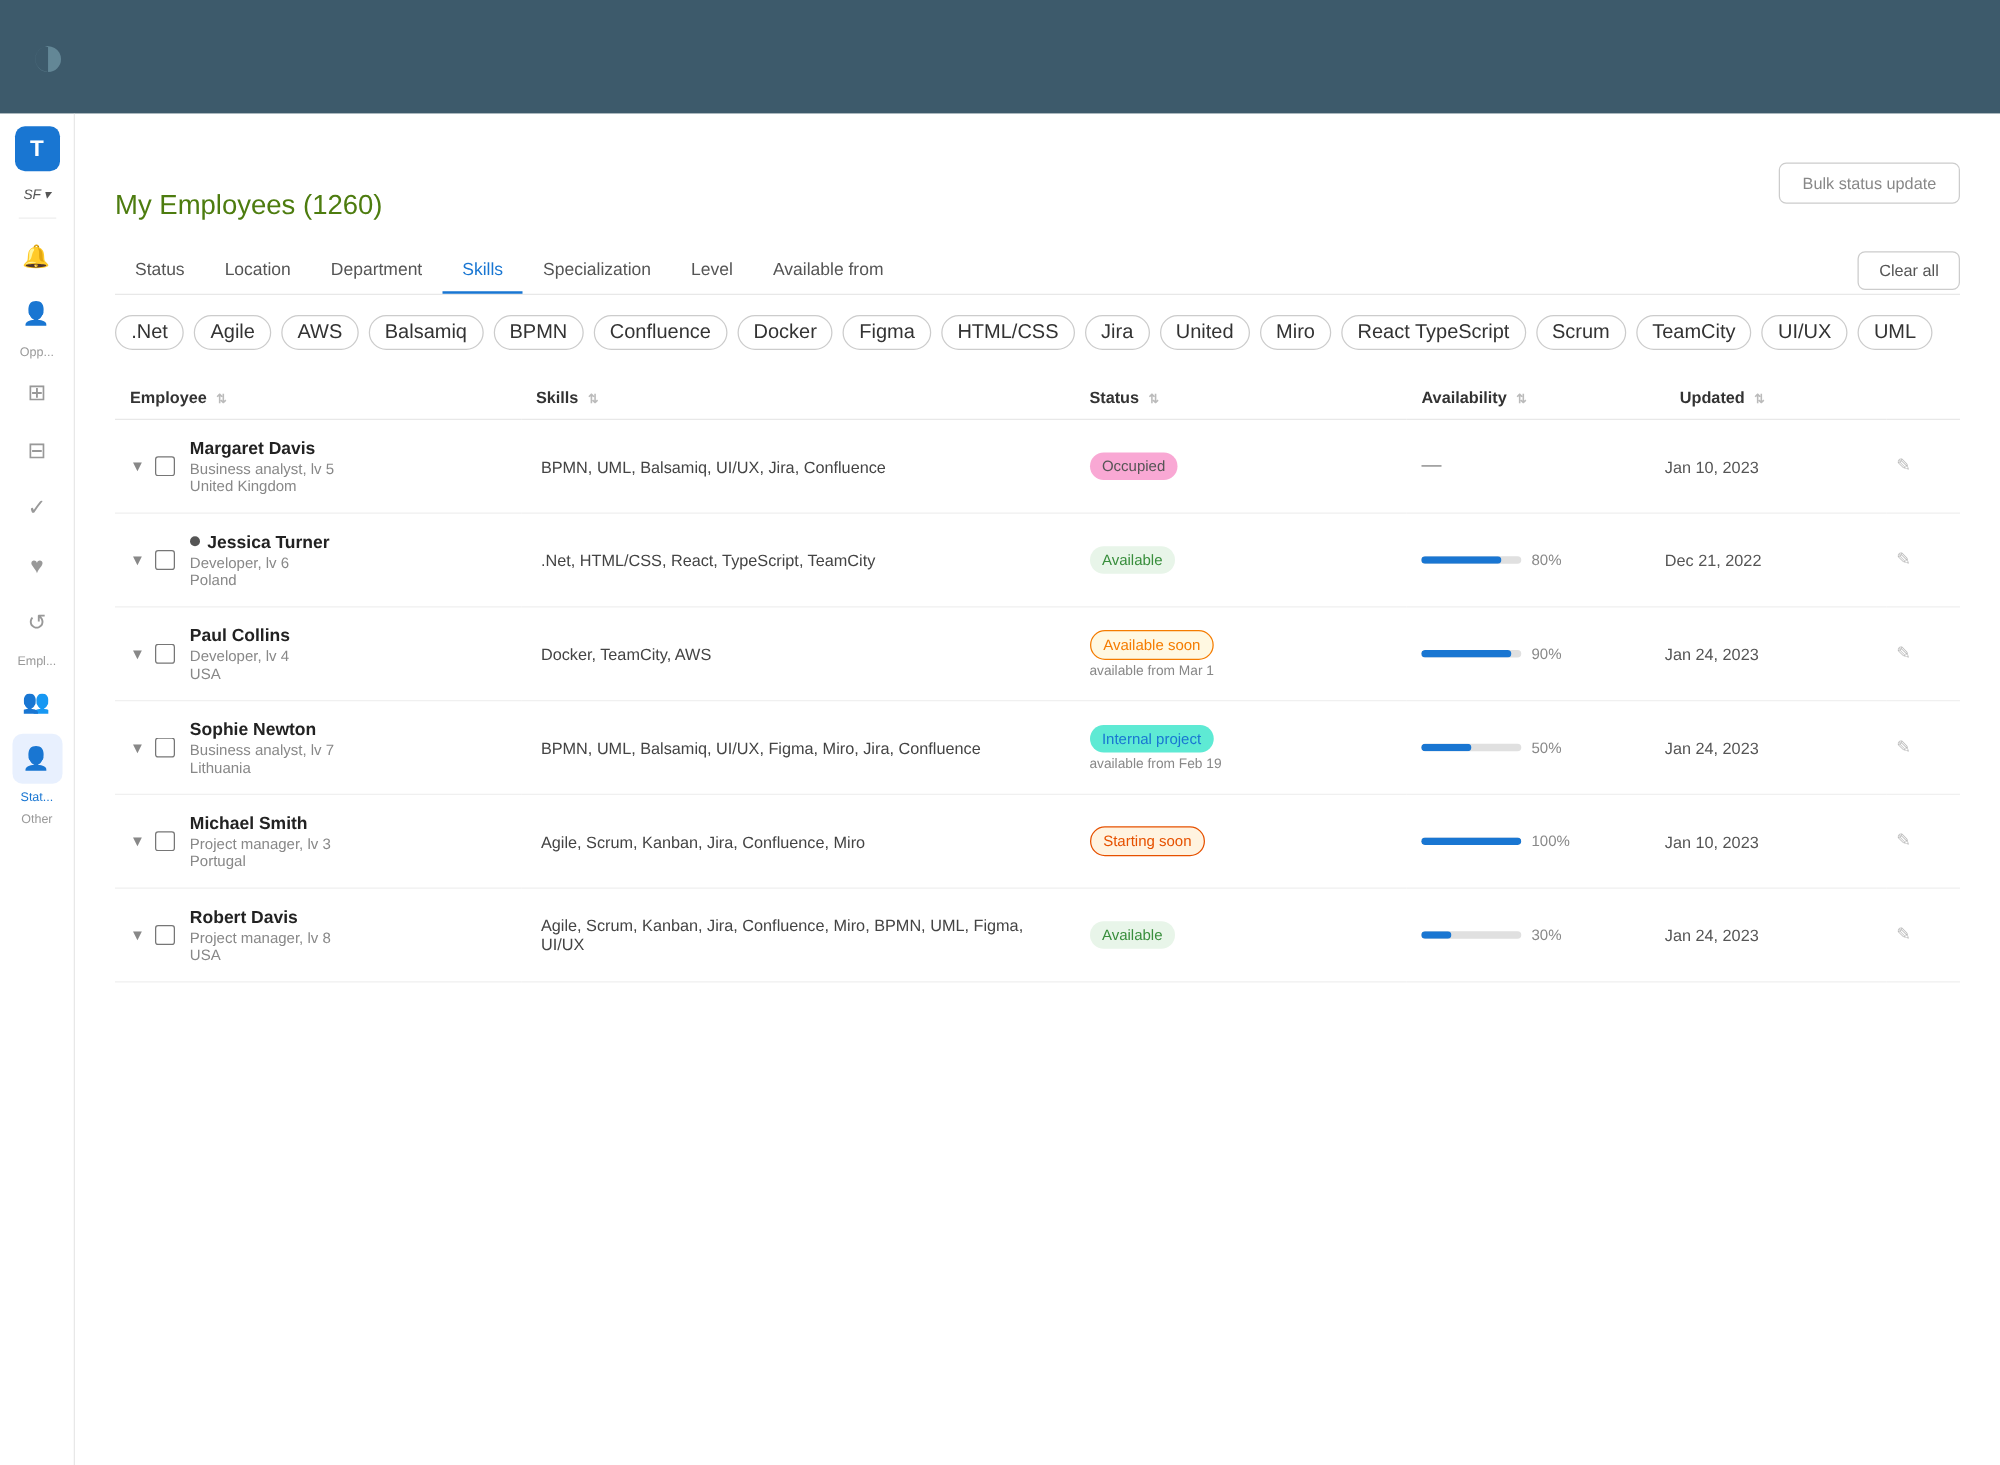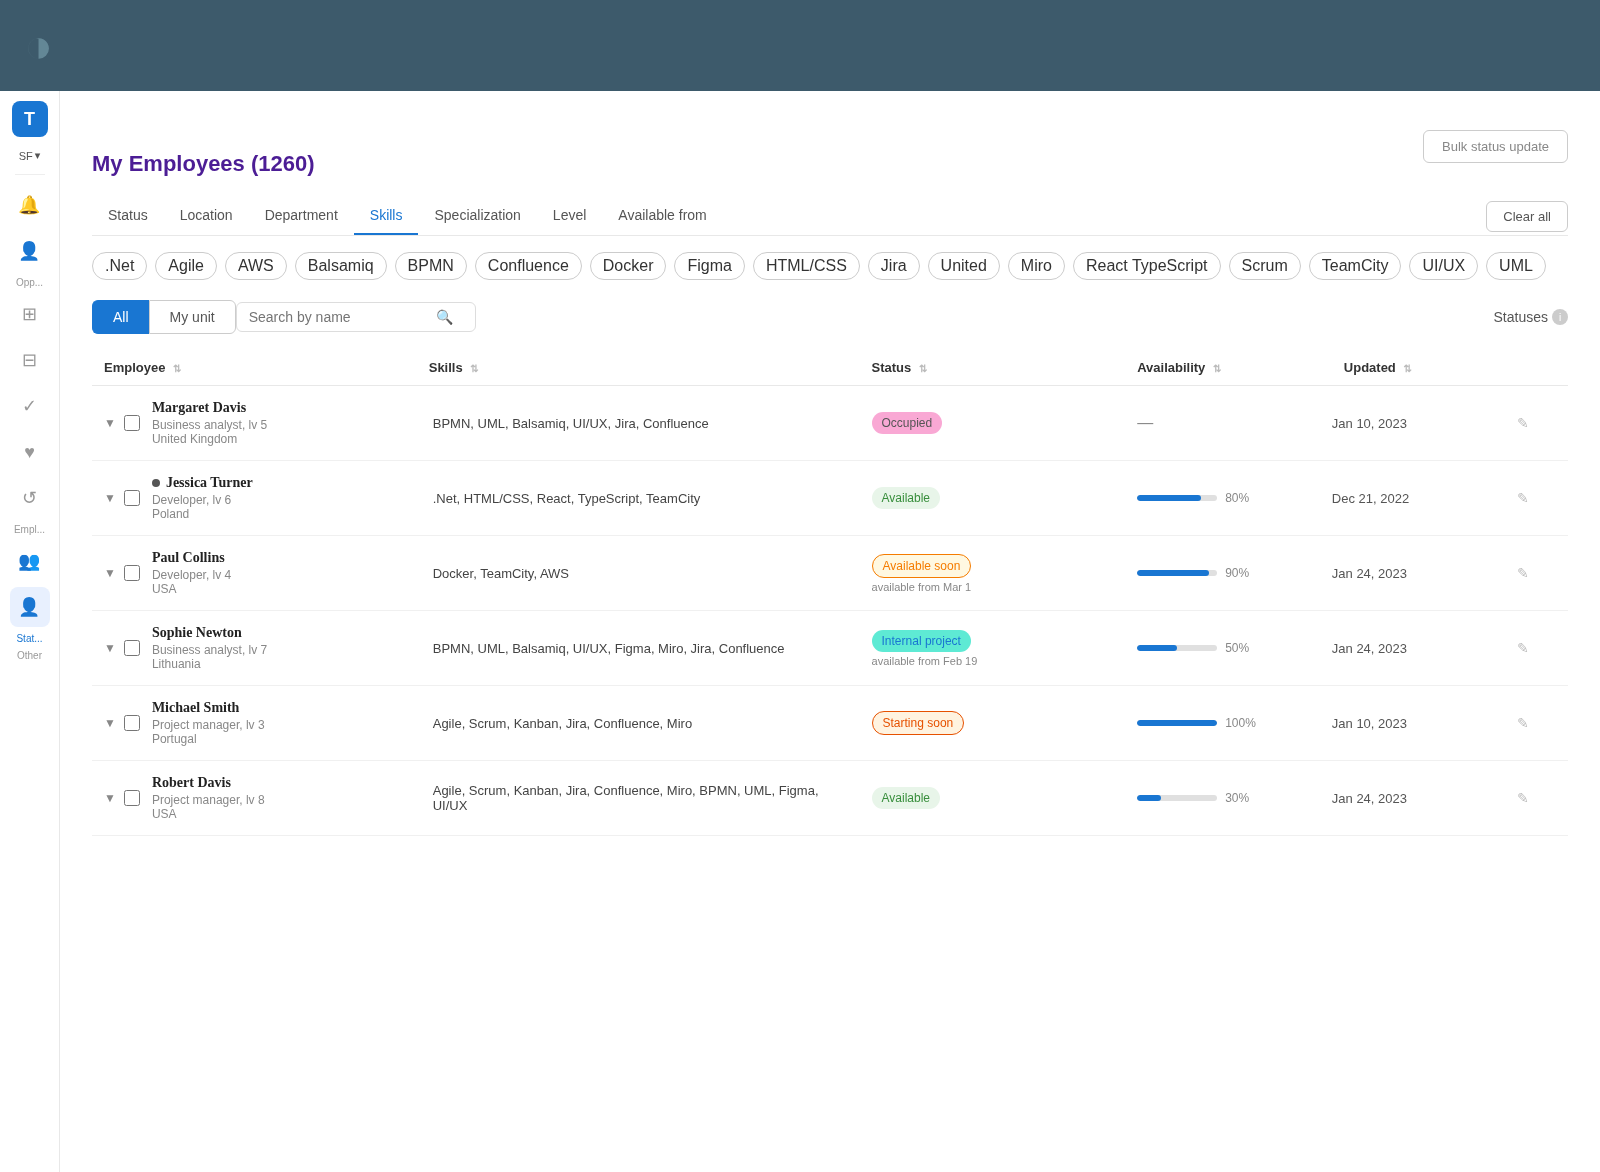--- a/index.html
+++ b/index.html
@@ -32,20 +32,21 @@
       width: 36px; height: 36px;
       background: #1976d2;
       border-radius: 8px;
       display: flex; align-items: center; justify-content: center;
       color: white; font-weight: 900; font-size: 18px;
       margin-bottom: 4px;
     }
     .sidebar-sf {
       font-size: 11px; color: #555; display: flex; align-items: center; gap: 2px; cursor: pointer;
       padding: 2px 4px;
+      font-style: italic;
     }
     .sidebar-icon {
       width: 40px; height: 40px;
       display: flex; align-items: center; justify-content: center;
       color: #999; cursor: pointer; border-radius: 8px;
       font-size: 18px;
     }
     .sidebar-icon.active { color: #1976d2; background: #e8f0fe; }
     .sidebar-label {
       font-size: 10px; color: #999; text-align: center; cursor: pointer;
@@ -56,21 +57,21 @@
     .main-content {
       flex: 1;
       padding: 24px 32px;
       background: white;
     }
 
     .page-title-row {
       display: flex; align-items: center; justify-content: space-between;
       margin-bottom: 20px;
     }
-    .page-title { font-size: 22px; font-weight: 700; color: #4c1d95; margin-top: 36px; }
+    .page-title { font-size: 22px; font-weight: 400; color: #4d7c0f; margin-top: 36px; }
     .bulk-btn {
       border: 1px solid #ccc; background: white; color: #888;
       padding: 8px 18px; border-radius: 6px; font-size: 13px; cursor: pointer; margin-left: 38px;
     }
 
     .filter-tabs {
       display: flex; align-items: center; gap: 0;
       border-bottom: 1px solid #e8e8e8;
       margin-bottom: 16px;
     }
@@ -140,21 +141,21 @@
     .employee-row { border-bottom: 1px solid #f0f0f0; }
 
     .row-expand { color: #888; cursor: pointer; margin-right: 8px; font-size: 12px; }
     .row-checkbox {
       width: 16px; height: 16px; margin-right: 12px;
       border: 1px solid #ccc; border-radius: 3px; cursor: pointer;
       flex-shrink: 0;
     }
 
     .employee-info { min-width: 180px; }
-    .employee-name { font-size: 14px; font-weight: 600; color: #222; display: flex; align-items: center; gap: 6px; font-family: Liberation Serif, serif; }
+    .employee-name { font-size: 14px; font-weight: 600; color: #222; display: flex; align-items: center; gap: 6px; }
     .online-dot { width: 8px; height: 8px; border-radius: 50%; background: #555; flex-shrink: 0; }
     .employee-role { font-size: 12px; color: #888; margin-top: 2px; }
     .employee-location { font-size: 12px; color: #888; }
 
     .employee-skills { flex: 1; min-width: 220px; padding: 0 16px; font-size: 13px; color: #444; }
     .status-badge {
       display: inline-block; padding: 4px 10px;
       border-radius: 12px; font-size: 12px; font-weight: 500;
     }
     .status-occupied { background: #f9a8d4; color: #555; }
@@ -245,35 +246,20 @@
       <div class="chip">Jira</div>
       <div class="chip">United</div>
       <div class="chip">Miro</div>
       <div class="chip">React TypeScript</div>
       <div class="chip">Scrum</div>
       <div class="chip">TeamCity</div>
       <div class="chip">UI/UX</div>
       <div class="chip">UML</div>
     </div>
 
-    <div class="list-controls">
-      <div class="view-toggle">
-        <button class="view-btn active">All</button>
-        <button class="view-btn">My unit</button>
-      </div>
-      <div class="search-box">
-        <input type="text" placeholder="Search by name" style="">
-        <span class="search-icon">🔍</span>
-      </div>
-      <div style="flex:1"></div>
-      <div class="statuses-label">
-        <span>Statuses</span>
-        <span class="info-icon">i</span>
-      </div>
-    </div>
 
     <table class="employees-table">
       <thead>
         <tr>
           <th class="col-employee">
             <span>Employee</span>
             <span class="sort-icon">⇅</span>
           </th>
           <th class="col-skills">
             <span>Skills</span>

